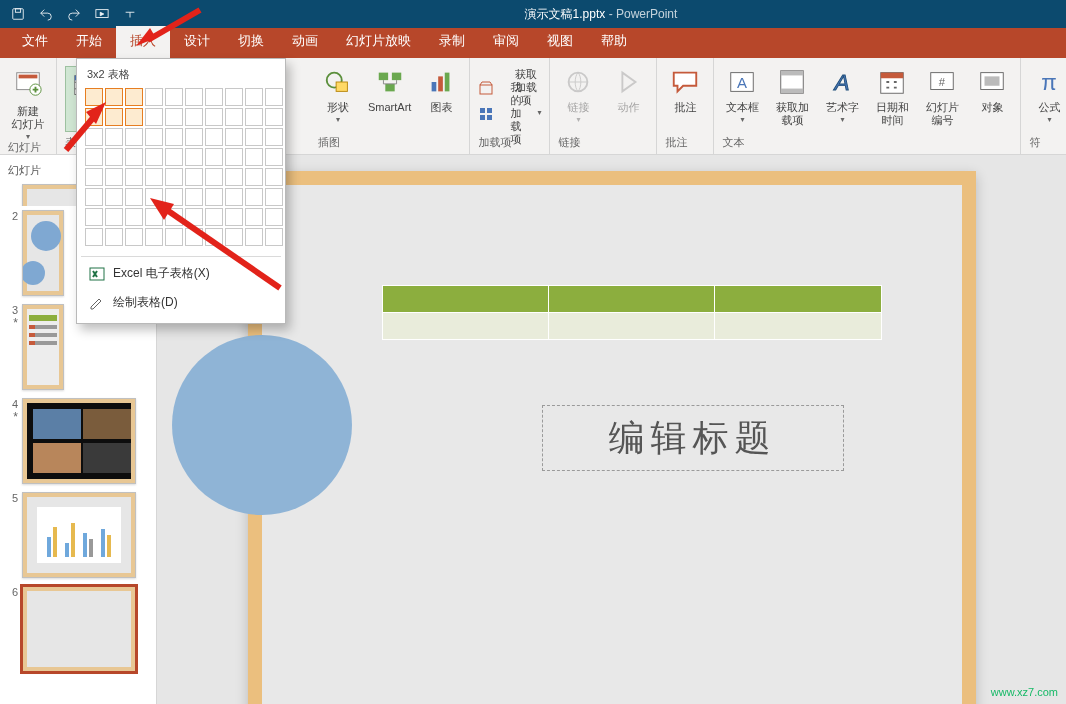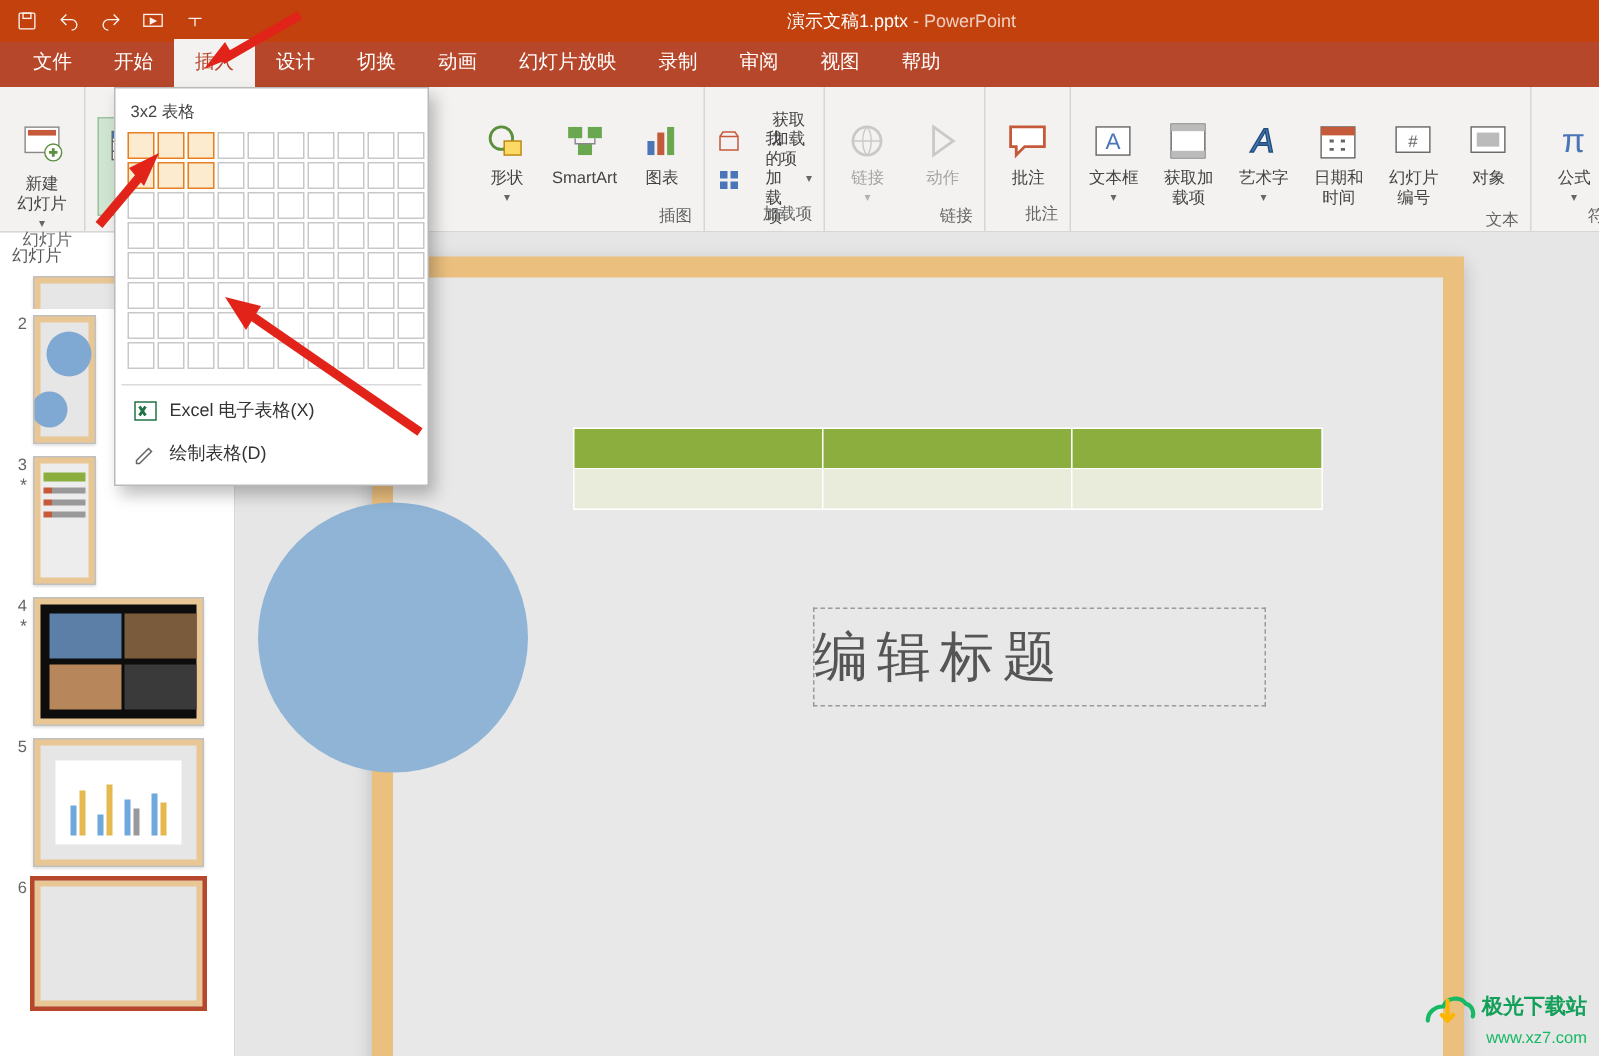--- a/index.html
+++ b/index.html
@@ -1,28 +1,28 @@
 <!DOCTYPE html>
 <html><head>
 <meta charset="utf-8">
 <style>
   html,body{margin:0;padding:0;font-family:"Microsoft YaHei","Segoe UI",sans-serif;font-size:12px;color:#333;background:#fff;overflow:hidden;width:1066px;height:704px}
-  .titlebar{height:28px;background:#c2410c;display:flex;align-items:center;color:#fff;padding:0 6px}
+  .titlebar{height:28px;background:#0c4a6e;display:flex;align-items:center;color:#fff;padding:0 6px}
   .qat{display:flex;gap:4px;align-items:center}
   .qat-btn{width:24px;height:24px;display:flex;align-items:center;justify-content:center;opacity:.95}
   .qat-btn svg{width:14px;height:14px;stroke:#fff;fill:none}
   .title-center{flex:1;text-align:center;font-size:12px}
   .title-center .dim{opacity:.75}
   .menubar{height:30px;background:#B7472A;display:flex;align-items:flex-end;color:#fff;padding-left:8px}
   .menu-tab{padding:6px 14px 8px;font-size:13px;cursor:pointer}
   .menu-tab.active{background:#F3F2F1;color:#B7472A}
   .tell-me{display:flex;align-items:center;gap:6px;padding:6px 10px;font-size:13px;opacity:.9}
   .tell-me svg{width:14px;height:14px;fill:none;stroke:#fff}
   .ribbon{height:96px;background:#F3F2F1;border-bottom:1px solid #D6D6D6;display:flex;position:relative}
-  .rgroup{border-right:1px solid #D6D6D6;padding:20px 8px 2px;display:flex;flex-direction:column;align-items:flex-end;justify-content:space-between}
+  .rgroup{border-right:1px solid #D6D6D6;padding:8px 8px 2px;display:flex;flex-direction:column;align-items:flex-start;justify-content:space-between}
   .rgroup-top{display:flex;gap:10px;align-items:flex-start;height:74px}
   .rgroup-label{font-size:11px;color:#666;text-align:center;padding-bottom:2px}
   .rbtn{display:flex;flex-direction:column;align-items:center;gap:3px;min-width:40px;cursor:pointer;color:#444}
   .rbtn .ico{width:32px;height:32px;display:flex;align-items:center;justify-content:center}
   .rbtn .lbl{font-size:11px;text-align:center;line-height:13px}
   .rbtn.tall .ico{height:36px}
   .rbtn.hover{background:#D0E6D3;border:1px solid #9DC1A0;padding:1px}
   .rbtn svg{width:30px;height:30px}
   .drop-mark{font-size:8px;color:#666;margin-top:-2px}
   .rbtn.small{flex-direction:row;gap:16px;min-width:0;align-items:center;height:22px}
@@ -38,21 +38,21 @@
   .thumb.sel{outline:3px solid #B7472A;outline-offset:-1px}
   .thumb .inner{position:absolute;inset:4px;background:#E6E6E6}
   .content{flex:1;background:#E6E6E6;display:flex;align-items:flex-start;justify-content:center;padding:16px 20px;position:relative}
   .slide{width:700px;height:520px;background:#EBBF7E;padding:14px;box-shadow:0 4px 12px rgba(0,0,0,.2)}
   .slide-inner{width:100%;height:100%;background:#E8E8E8;position:relative}
   .slide-circle{position:absolute;left:-90px;top:150px;width:180px;height:180px;border-radius:50%;background:#8FB4D6}
   .inserted-table{position:absolute;top:100px;left:120px;width:500px;border-collapse:collapse}
   .inserted-table td{border:1px solid #fff;height:24px}
   .inserted-table tr:first-child td{background:#8CAE3E}
   .inserted-table tr:last-child td{background:#E9ECDB}
-  .title-box{position:absolute;top:220px;left:280px;width:300px;height:64px;border:1px dashed #9A9A9A;display:flex;align-items:center;justify-content:flex-start;font-size:36px;color:#555;letter-spacing:6px}
+  .title-box{position:absolute;top:220px;left:280px;width:300px;height:64px;border:1px dashed #9A9A9A;display:flex;align-items:center;justify-content:center;font-size:36px;color:#555;letter-spacing:6px}
   
   .table-popup{position:absolute;left:76px;top:0;width:196px;background:#fff;border:1px solid #B9B9B9;box-shadow:4px 6px 10px rgba(0,0,0,.25);z-index:10;padding:6px}
   .popup-title{font-size:11px;color:#444;padding:2px 4px}
   .grid10{display:grid;grid-template-columns:repeat(10,1fr);gap:2px;padding:4px 2px 8px}
   .cell{width:16px;height:16px;border:1px solid #C8C8C8;background:#fff;cursor:pointer}
   .cell.on{border-color:#E67E22;background:#FDEBD0}
   .popup-sep{height:1px;background:#DADADA;margin:2px -2px}
   .popup-item{display:flex;align-items:center;gap:8px;padding:6px 6px;font-size:12px;cursor:pointer}
   .popup-item svg{width:16px;height:16px}
   
@@ -584,21 +584,14 @@
 <svg class="arrow arrow-svg" style="left:56px;top:98px" width="60" height="60">
   <line class="arrow-line" x1="10" y1="52" x2="42" y2="14"></line>
   <polygon class="arrow-head" points="50,4 30,14 40,26"></polygon>
 </svg>
 <svg class="arrow arrow-svg" style="left:142px;top:190px" width="150" height="110">
   <line class="arrow-line" x1="138" y1="98" x2="22" y2="18"></line>
   <polygon class="arrow-head" points="8,8 32,14 22,30"></polygon>
 </svg>
 
 <div class="watermark">
-  <div style="display:flex;align-items:center;gap:4px">
-    <svg viewBox="0 0 40 32">
-        <path d="M6 26c0-6 5-10 11-10 2-6 12-8 16-2 4 1 6 5 5 9" fill="none" stroke="#15B966" stroke-width="3" stroke-linecap="round"></path>
-        <path d="M20 12v14M16 22l4 4 4-4" fill="none" stroke="#FFB400" stroke-width="3" stroke-linecap="round"></path>
-      </svg>
-    <span class="wm1">极光下载站</span>
-  </div>
   <span class="wm2">www.xz7.com</span>
 </div>
 
 </body></html>

